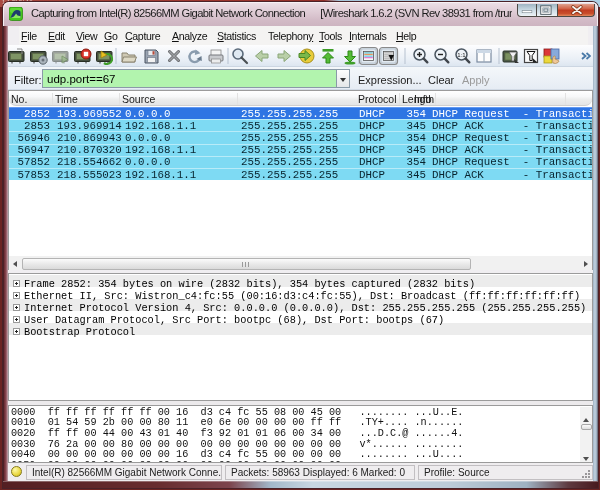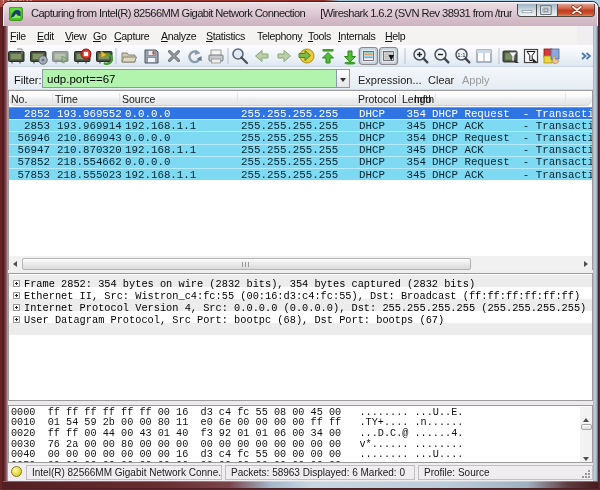--- a/index.html
+++ b/index.html
@@ -30,21 +30,21 @@
 .capbtn { position:absolute; top:4px; height:13px; border:1px solid #4e4a46; border-top:none; }
 #btnmin { left:517px; width:20px; border-radius:0 0 0 4px;
   background:linear-gradient(#9fb4c2,#c2d3dd 40%,#cfdde5 55%,#e2ebf0 85%,#eef4f6); }
 #btnmax { left:537px; width:21px; border-left:none;
   background:linear-gradient(#9fb4c2,#c2d3dd 40%,#cfdde5 55%,#e2ebf0 85%,#eef4f6); }
 #btncls { left:558px; width:37px; border-left:none; border-radius:0 0 4px 0;
   background:linear-gradient(#dfa18e,#d2654a 38%,#c03d22 52%,#ca4e2c 80%,#e28a5e); }
 .glyph { position:absolute; left:0; top:0; width:100%; height:100%; }
 
 #client { position:absolute; left:8px; top:26px; width:585px; height:455px; background:#f0eef1; }
-#menubar { position:absolute; left:0; top:0; width:569px; height:19px;
+#menubar { position:absolute; left:11px; top:0; width:569px; height:19px;
   background:#f4f3f2; font-size:11px; color:#111; }
 .mi { position:absolute; top:4px; font-size:10.6px; letter-spacing:-0.35px; }
 .mi u { text-decoration:underline; }
 #toolbar { position:absolute; left:0; top:19px; width:585px; height:22px;
   background:linear-gradient(#fdfdfe,#e9eff6 70%,#dde6f0);
   border-bottom:1px solid #ccd6e2; }
 #filterbar { position:absolute; left:0; top:41px; width:585px; height:23px;
   background:linear-gradient(#f4f7fa,#e6ecf4); border-bottom:1px solid #d2dbe6;
   font-size:11px; color:#111; }
 #flabel { position:absolute; left:6px; top:7px;text-align:center; }
@@ -350,20 +350,21 @@
   <div id="dpane">
       <div style="position: absolute; left: 0px; top: 0.5px; width: 583px; height: 12px; background: rgb(236, 236, 236);"></div>
       <div style="position: absolute; left: 0px; top: 12.5px; width: 583px; height: 12px; background: rgb(255, 255, 255);"></div>
       <div style="position: absolute; left: 0px; top: 24.5px; width: 583px; height: 12px; background: rgb(236, 236, 236);"></div>
       <div style="position: absolute; left: 0px; top: 36.5px; width: 583px; height: 12px; background: rgb(255, 255, 255);"></div>
       <div style="position: absolute; left: 0px; top: 48.5px; width: 583px; height: 12px; background: rgb(236, 236, 236);"></div>
       <div class="drow" style="top: 3.5px;"><div class="exp"></div><span class="dtext">Frame 2852: 354 bytes on wire (2832 bits), 354 bytes captured (2832 bits)</span></div>
       <div class="drow" style="top: 15.5px;"><div class="exp"></div><span class="dtext">Ethernet II, Src: Wistron_c4:fc:55 (00:16:d3:c4:fc:55), Dst: Broadcast (ff:ff:ff:ff:ff:ff)</span></div>
       <div class="drow" style="top: 27.5px;"><div class="exp"></div><span class="dtext">Internet Protocol Version 4, Src: 0.0.0.0 (0.0.0.0), Dst: 255.255.255.255 (255.255.255.255)</span></div>
       <div class="drow" style="top: 39.5px;"><div class="exp"></div><span class="dtext">User Datagram Protocol, Src Port: bootpc (68), Dst Port: bootps (67)</span></div>
+      <div class="drow" style="top: 51.5px;"><div class="exp"></div><span class="dtext">Bootstrap Protocol</span></div>
     </div>
   <div id="splitter"></div>
   <div id="xpane">
     <div id="xrows">
         <div class="xrow" style="top: 0.8px;">0000  ff ff ff ff ff ff 00 16  d3 c4 fc 55 08 00 45 00   ........ ...U..E.</div>
         <div class="xrow" style="top: 11.4px;">0010  01 54 59 2b 00 00 80 11  e0 6e 00 00 00 00 ff ff   .TY+.... .n......</div>
         <div class="xrow" style="top: 22px;">0020  ff ff 00 44 00 43 01 40  f3 92 01 01 06 00 34 00   ...D.C.@ ......4.</div>
         <div class="xrow" style="top: 32.6px;">0030  76 2a 00 00 80 00 00 00  00 00 00 00 00 00 00 00   v*...... ........</div>
         <div class="xrow" style="top: 43.2px;">0040  00 00 00 00 00 00 00 16  d3 c4 fc 55 00 00 00 00   ........ ...U....</div>
         <div class="xrow" style="top: 53.8px;">0050  00 00 00 00 00 00 00 00  00 00 00 00 00 00 00 00   ........ ........</div>

